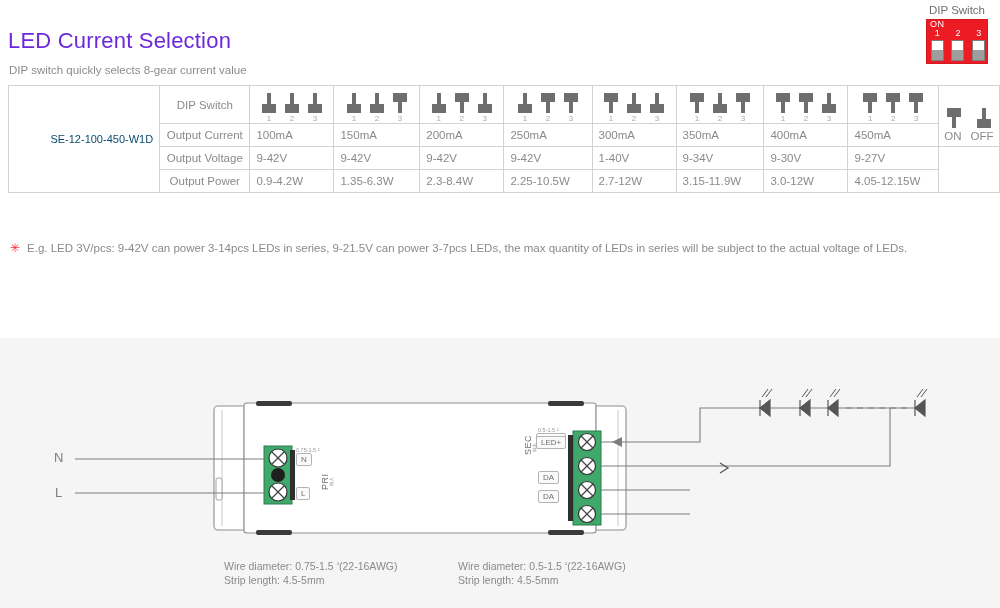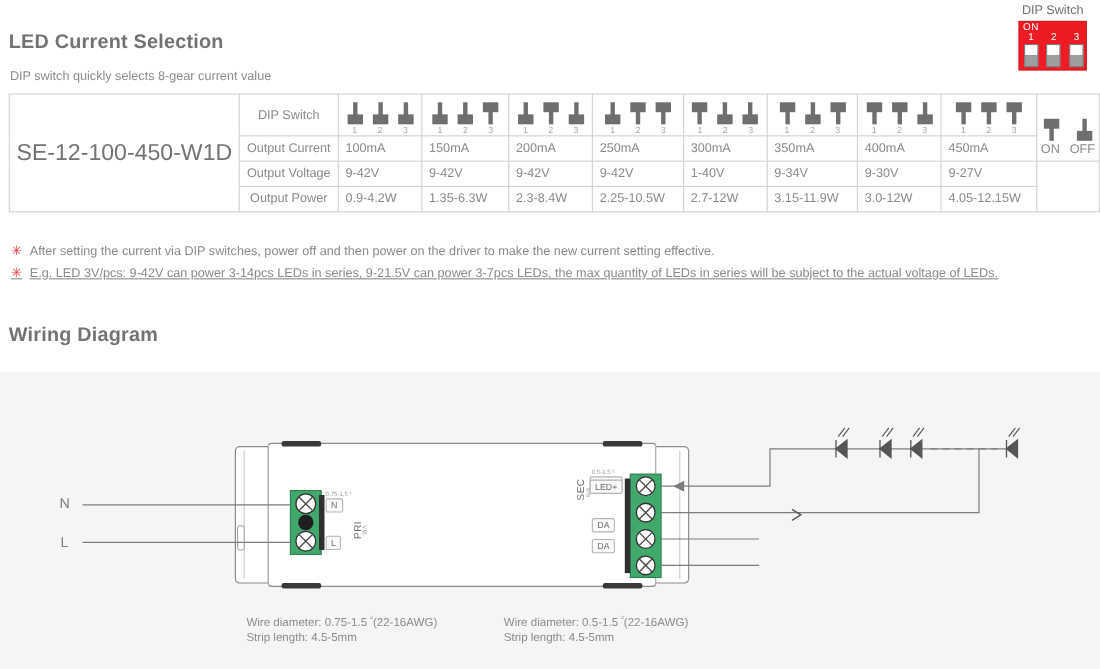--- a/index.html
+++ b/index.html
@@ -9,23 +9,23 @@
     font-family:"Liberation Sans", sans-serif;
     color:#808080;
     position:relative;
     overflow:hidden;
   }
   .page{position:relative;width:1000px;height:608px;}
 
   
   .sec-title{
     position:absolute;
-    color:#737373;
-    font-size:18px;
-    font-weight:700;
+    color:#6d28d9;
+    font-size:22px;
+    font-weight:400;
     letter-spacing:0.2px;
     white-space:nowrap;
   }
   #title-led{left:8px;top:28px;}
   #title-wiring{left:8px;top:294px;}
 
   .subtitle{
     position:absolute;left:9px;top:64px;
     font-size:11.5px;color:#8c8c8c;white-space:nowrap;
   }
@@ -63,21 +63,21 @@
     table-layout:fixed;
   }
   .tbl td{
     border:1px solid #d2d2d2;
     font-size:11.5px;color:#8a8a8a;
     padding:0 6px;height:22px;
     vertical-align:middle;
     white-space:nowrap;
   }
   .tbl td.model{
-    width:158px;text-align:right;font-size:21px;color:#737373;
+    width:158px;text-align:right;font-size:11px;color:#0c4a6e;
   }
   .tbl td.rowhead{width:78px;text-align:center;}
   .tbl td.dipcell{width:84px;height:37px;padding:0;}
   .tbl td.datacell{width:84px;}
   .tbl td.legend{width:66px;text-align:center;padding:0;}
 
   
   .dipset{display:flex;justify-content:center;align-items:flex-end;gap:9px;height:37px;padding-top:3px;box-sizing:border-box;}
   .dipone{width:14px;display:flex;flex-direction:column;align-items:center;}
   .glyph{position:relative;width:14px;height:20px;}
@@ -91,21 +91,21 @@
 
   .legend-inner{display:flex;justify-content:center;align-items:flex-end;gap:16px;height:37px;padding-top:6px;box-sizing:border-box;}
   .legend-words{display:flex;justify-content:center;gap:9px;font-size:11.5px;color:#8a8a8a;padding-top:2px;}
 
   
   .note{
     position:absolute;left:10px;font-size:11.5px;color:#8a8a8a;
     white-space:nowrap;
   }
   #note-1{top:221px;}
-  #note-2{top:241px;text-decoration:underline;}
+  #note-2{top:241px;}
   .star{color:#f5333f;font-size:12px;margin-right:7px;}
 
   
   .diagram{
     position:absolute;left:0;top:338px;width:1000px;height:270px;
     background:#f5f5f5;
   }
   .dsvg{position:absolute;left:0;top:0;}
 
   .cap{
@@ -418,28 +418,24 @@
         <td class="datacell">2.3-8.4W</td>
         <td class="datacell">2.25-10.5W</td>
         <td class="datacell">2.7-12W</td>
         <td class="datacell">3.15-11.9W</td>
         <td class="datacell">3.0-12W</td>
         <td class="datacell">4.05-12.15W</td>
       </tr>
     </tbody>
   </table>
 
-  <div class="note" id="note-1">
-    <span class="star">✳</span><span>After setting the current via DIP switches, power off and then power on the driver to make the new current setting effective.</span>
-  </div>
   <div class="note" id="note-2">
     <span class="star">✳</span><span>E.g. LED 3V/pcs: 9-42V can power 3-14pcs LEDs in series, 9-21.5V can power 3-7pcs LEDs, the max quantity of LEDs in series will be subject to the actual voltage of LEDs.</span>
   </div>
 
-  <div class="sec-title" id="title-wiring">Wiring Diagram</div>
 
   <div class="diagram">
     <svg class="dsvg" width="1000" height="270" viewBox="0 0 1000 270">
 
       <g fill="#ffffff" stroke="#8d8d8d" stroke-width="1.1">
 
         <path d="M218 68 h26 v124 h-26 a4 4 0 0 1 -4 -4 v-116 a4 4 0 0 1 4 -4 z"></path>
 
         <rect x="244" y="65" width="352" height="130" rx="3"></rect>
 

